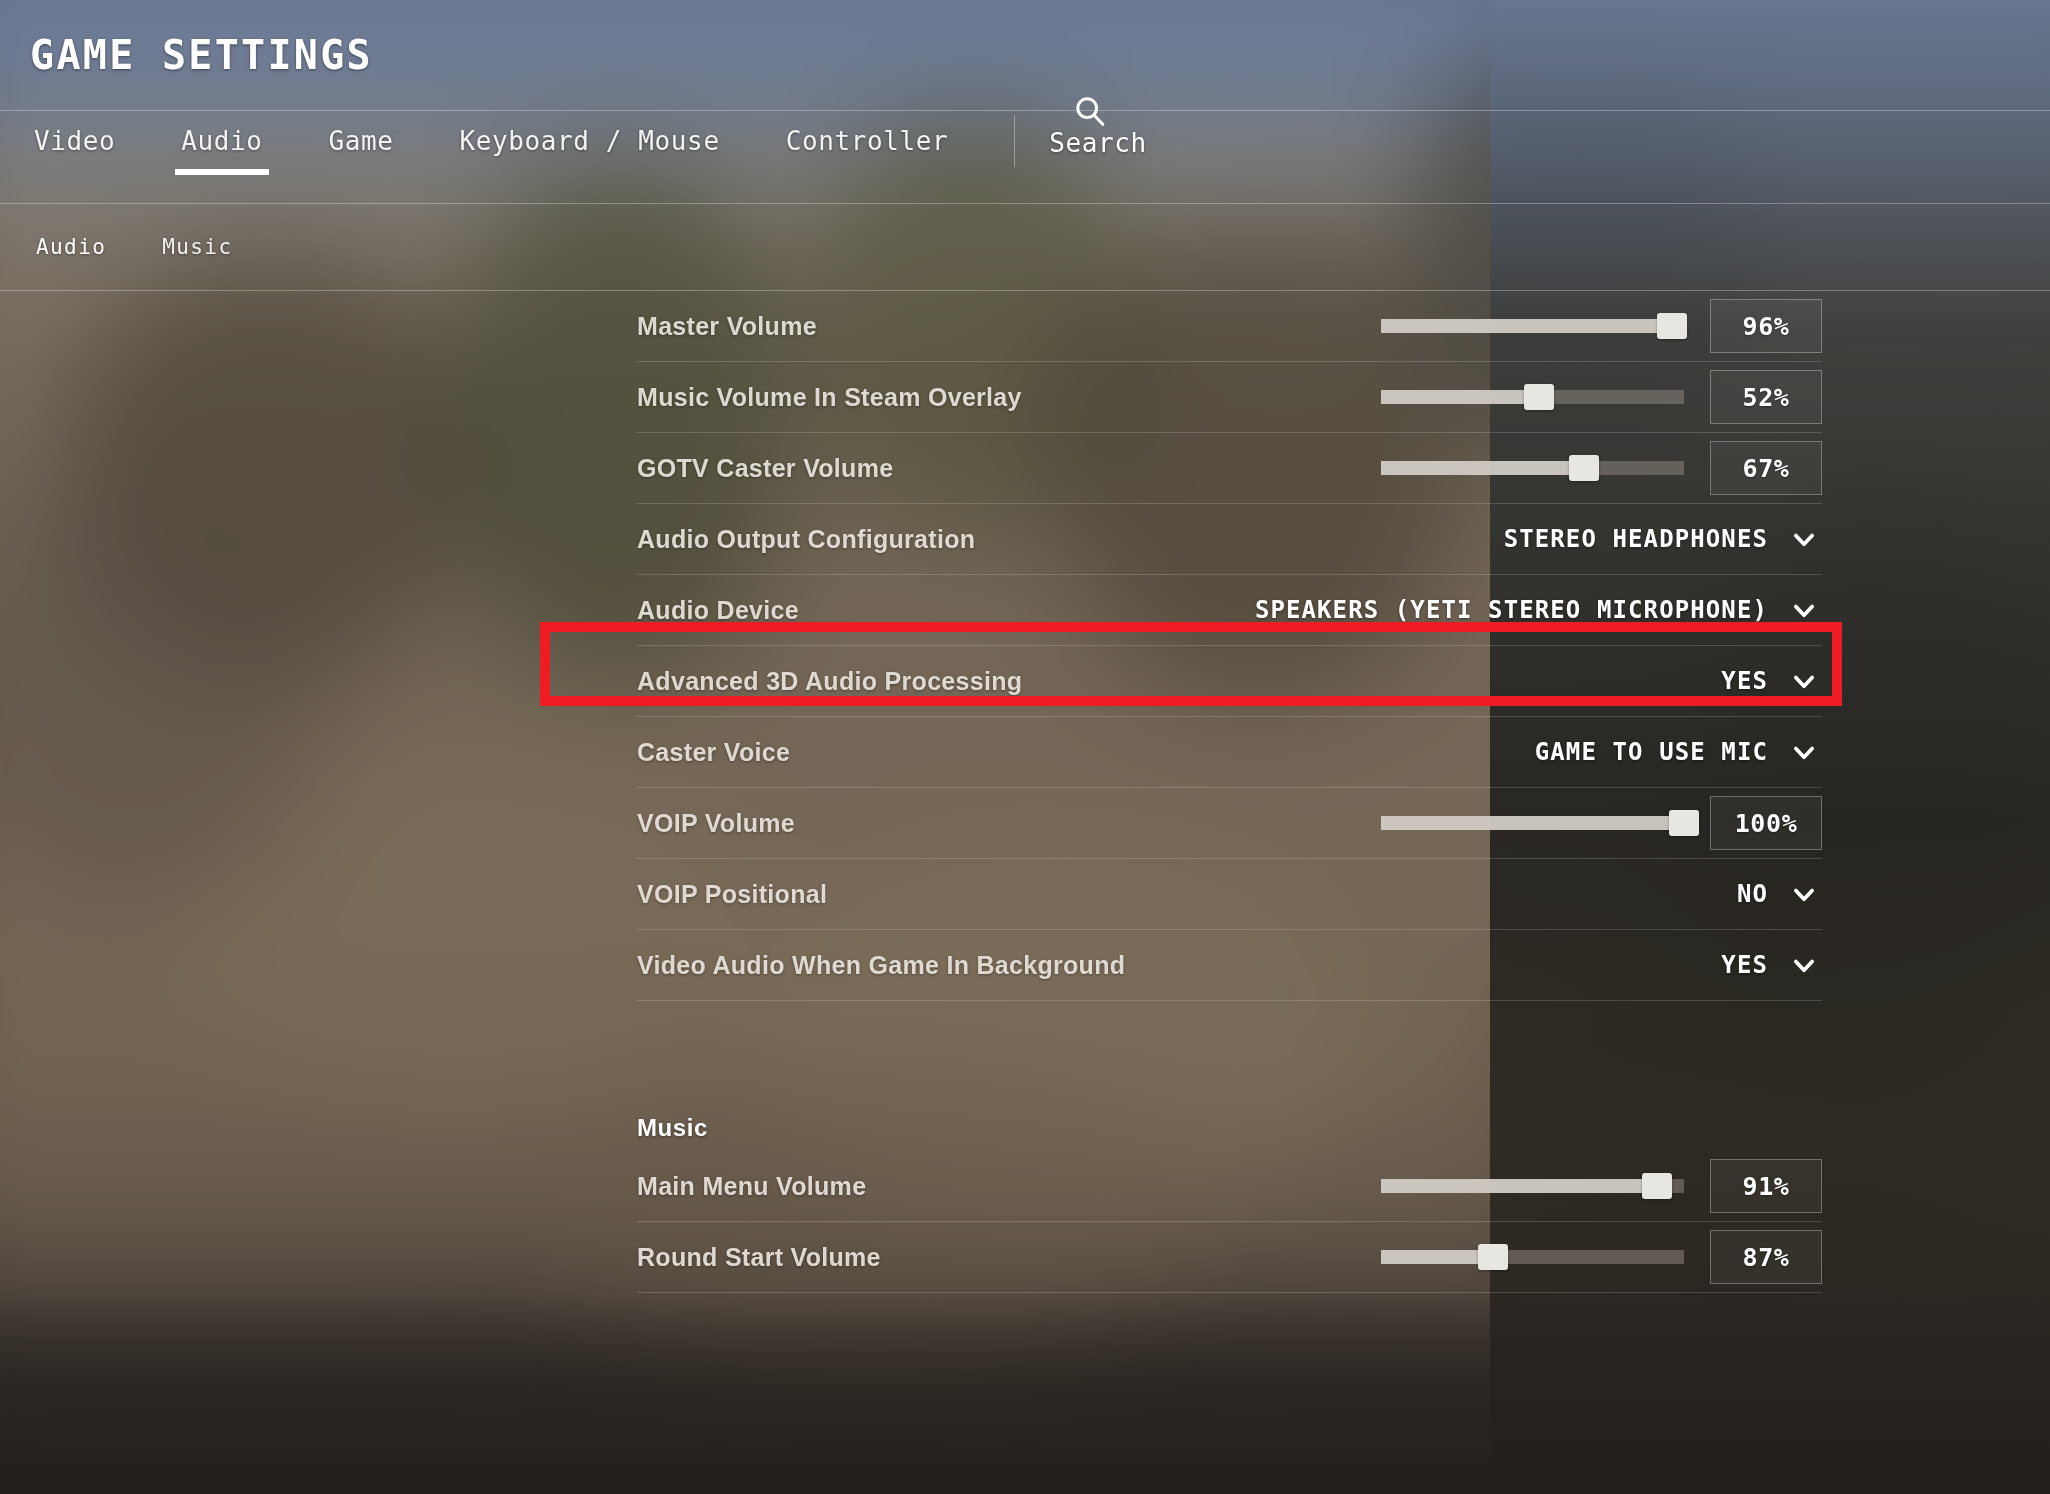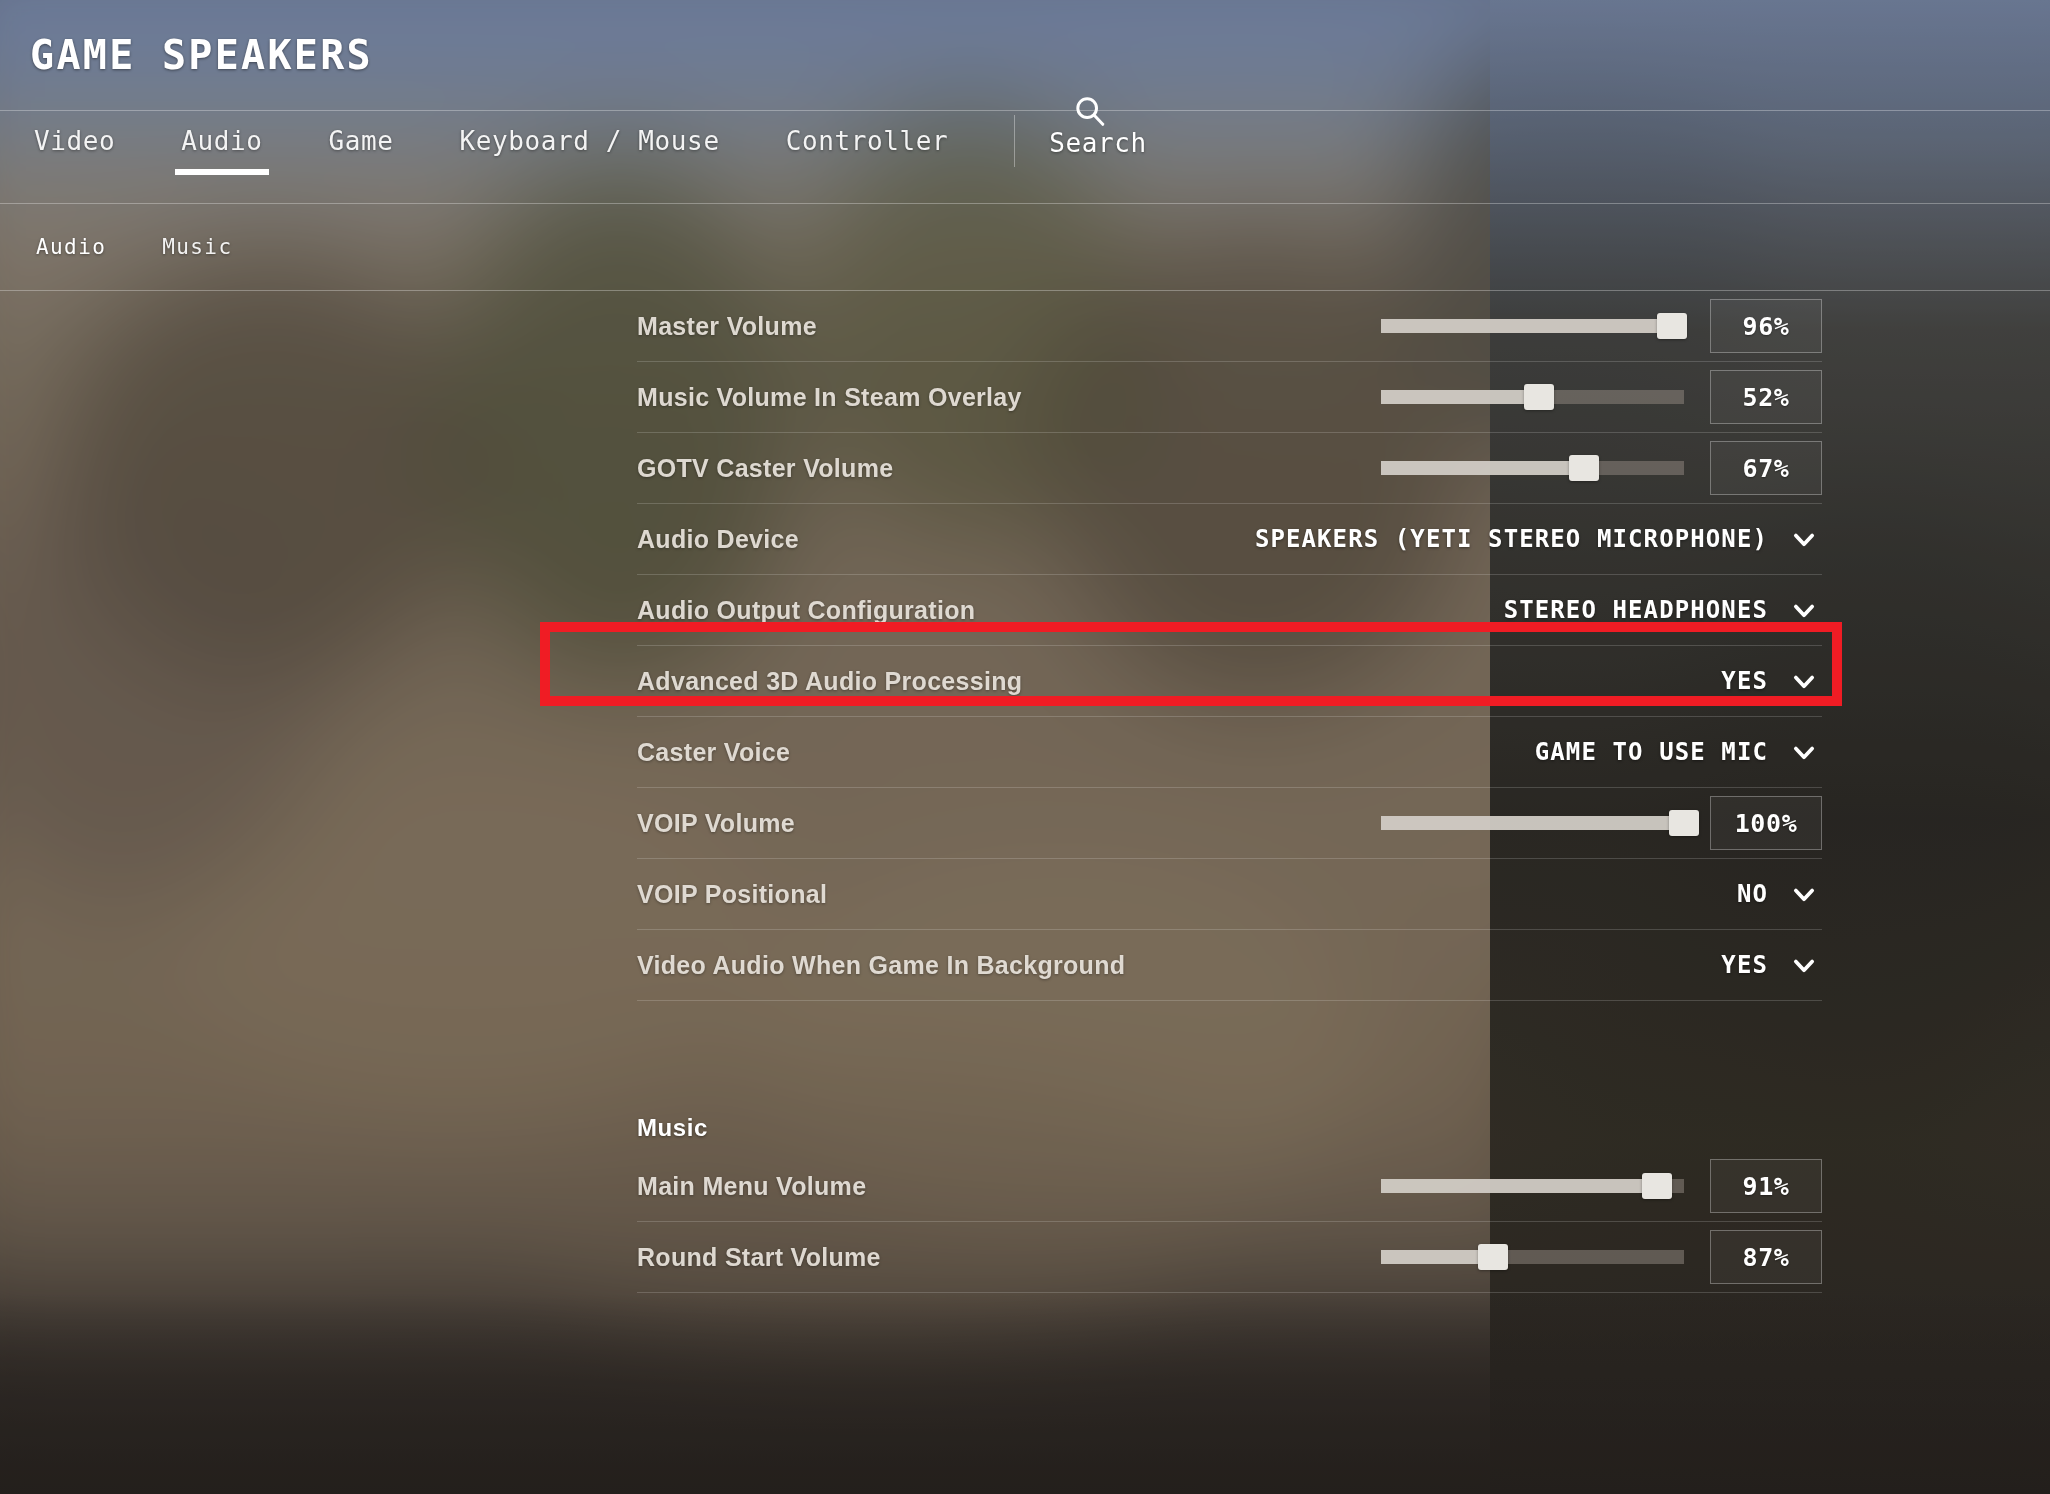--- a/index.html
+++ b/index.html
@@ -333,21 +333,21 @@
       <div class="blob" style="left:600px;  top:1150px; width:700px; height:300px; background:rgba(120,104,84,0.4);"></div>
     </div>
   </div>
   <div class="bg-right"></div>
   <div class="bg-bottom"></div>
   <div class="scrim"></div>
 
   <div class="ui">
 
     <div class="title-bar">
-      <div class="page-title">GAME SPEAKERS</div>
+      <div class="page-title">GAME SETTINGS</div>
     </div>
     <div class="divider-h div-top"></div>
 
     <div class="tabs">
       <div class="tab">Video</div>
       <div class="tab active">Audio</div>
       <div class="tab">Game</div>
       <div class="tab">Keyboard / Mouse</div>
       <div class="tab">Controller</div>
       <div class="tab-sep"></div>
@@ -399,42 +399,42 @@
               <div class="slider">
                 <div class="fill" style="width: 67%;"></div>
                 <div class="knob" style="left: 67%;"></div>
               </div>
               <div class="val-box">
                 <span>67%</span>
               </div>
             </div>
           </div>
           <div class="row">
+            <div class="row-label">Audio Output Configuration</div>
+            <div class="row-right">
+              <div class="dropdown">
+                <span class="dd-value">STEREO HEADPHONES</span>
+                <svg class="chev" viewBox="0 0 24 24" fill="none" stroke="#ffffff" stroke-width="3.2" stroke-linecap="round" stroke-linejoin="round">
+                  <polyline points="5,9 12,16.5 19,9"></polyline>
+                </svg>
+              </div>
+            </div>
+          </div>
+          <div class="row">
             <div class="row-label">Audio Device</div>
             <div class="row-right">
               <div class="dropdown">
                 <span class="dd-value">SPEAKERS (YETI STEREO MICROPHONE)</span>
                 <svg class="chev" viewBox="0 0 24 24" fill="none" stroke="#ffffff" stroke-width="3.2" stroke-linecap="round" stroke-linejoin="round">
                   <polyline points="5,9 12,16.5 19,9"></polyline>
                 </svg>
               </div>
             </div>
           </div>
           <div class="row">
-            <div class="row-label">Audio Output Configuration</div>
-            <div class="row-right">
-              <div class="dropdown">
-                <span class="dd-value">STEREO HEADPHONES</span>
-                <svg class="chev" viewBox="0 0 24 24" fill="none" stroke="#ffffff" stroke-width="3.2" stroke-linecap="round" stroke-linejoin="round">
-                  <polyline points="5,9 12,16.5 19,9"></polyline>
-                </svg>
-              </div>
-            </div>
-          </div>
-          <div class="row">
             <div class="row-label">Advanced 3D Audio Processing</div>
             <div class="row-right">
               <div class="dropdown">
                 <span class="dd-value">YES</span>
                 <svg class="chev" viewBox="0 0 24 24" fill="none" stroke="#ffffff" stroke-width="3.2" stroke-linecap="round" stroke-linejoin="round">
                   <polyline points="5,9 12,16.5 19,9"></polyline>
                 </svg>
               </div>
             </div>
           </div>

